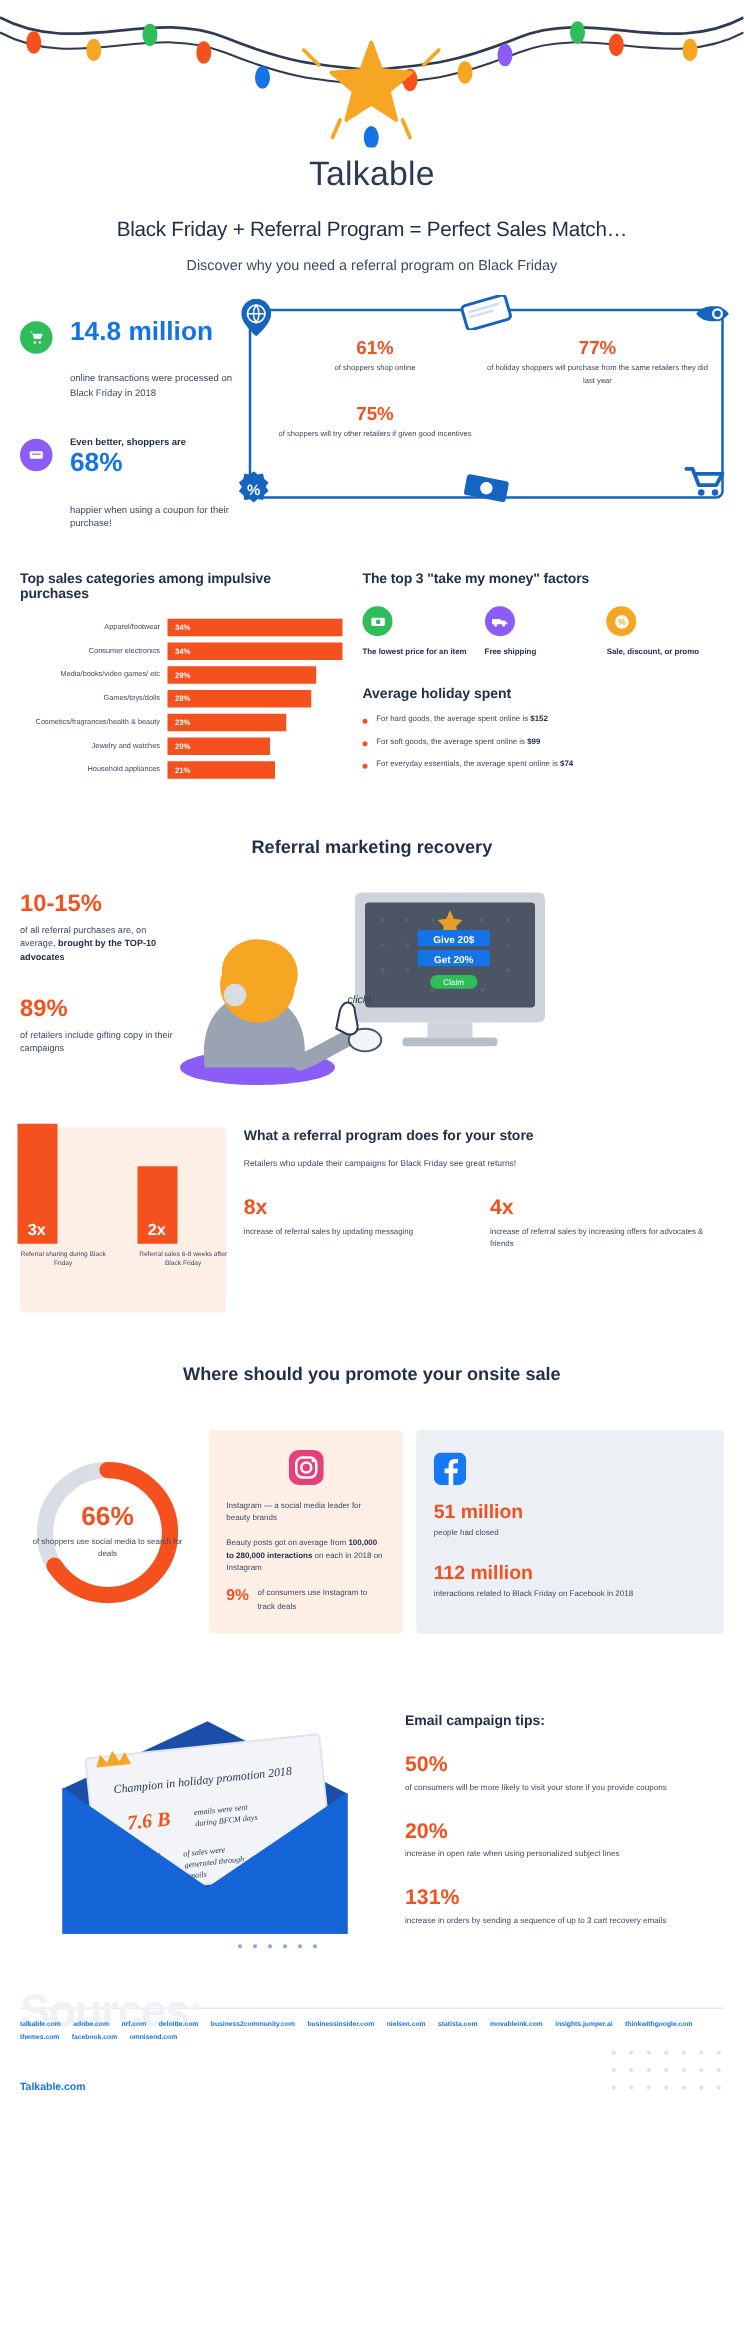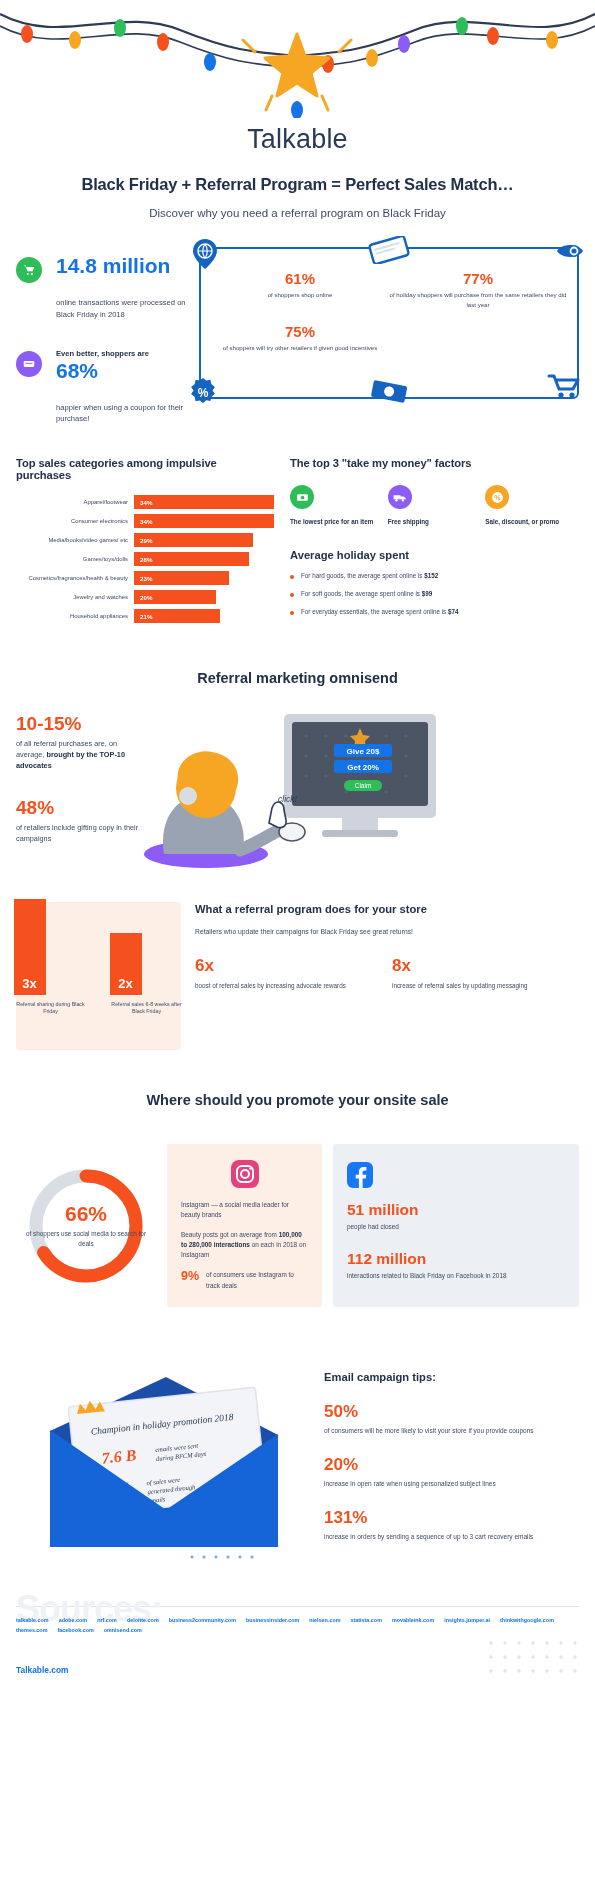--- a/index.html
+++ b/index.html
@@ -18,21 +18,21 @@
 
   
   .brand { text-align: center; margin-top: 6px; }
   .brand-word {
     font-size: 27px; font-weight: 400; letter-spacing: .2px;
     color: #2b3a55; display: inline-block; position: relative;
   }
   .brand-spark { position: absolute; right: -17px; top: 2px; }
 
   .headline {
-    text-align: center; font-size: 16.5px; font-weight: bold;
+    text-align: center; font-size: 16.5px; font-weight: normal;
     color: #22304a; margin-top: 20px; padding: 0 28px; letter-spacing: -.2px;
   }
   .subhead {
     text-align: center; font-size: 11.5px; color: #3c4a63;
     margin-top: 13px; font-weight: 400;
   }
 
   
   .sec1 { display: flex; margin-top: 24px; padding: 0 16px; }
   .sec1-left { width: 175px; padding-top: 12px; }
@@ -421,31 +421,31 @@
             <div class="btxt">For soft goods, the average spent online is <b>$99</b></div>
           </div>
           <div class="bullet">
             <span class="dot"></span>
             <div class="btxt">For everyday essentials, the average spent online is <b>$74</b></div>
           </div>
         </div>
     </div>
   </div>
 
-  <div class="h2">Referral marketing omnisend</div>
+  <div class="h2">Referral marketing recovery</div>
   <div class="sec3">
     <div class="sec3-left">
       <div>
         <div class="pct-orange">10-15%</div>
         <div class="pct-desc">
           <span>of all referral purchases are, on average, </span><b>brought by the TOP-10 advocates</b>
         </div>
       </div>
       <div style="margin-top:26px">
-        <div class="pct-orange">48%</div>
+        <div class="pct-orange">89%</div>
         <div class="pct-desc">of retailers include gifting copy in their campaigns</div>
       </div>
     </div>
     <div class="sec3-right">
       <svg width="300" height="168" viewBox="0 0 300 168">
 
         <rect x="140" y="10" width="152" height="104" rx="5" fill="#cfd4dc"></rect>
         <rect x="148" y="18" width="136" height="84" rx="3" fill="#4b5563"></rect>
         <g opacity="0.5">
           <circle cx="162" cy="32" r="1.6" fill="#6b7280"></circle>
@@ -501,26 +501,26 @@
             </div>
             <div class="tbcap">Referral sales 6-8 weeks after Black Friday</div>
           </div>
         </div>
     </div>
     <div class="sec4-right">
       <div class="s4title">What a referral program does for your store</div>
       <div class="s4sub">Retailers who update their campaigns for Black Friday see great returns!</div>
       <div class="triple">
         <div class="tcell">
-          <div class="tnum">6x</div>
-          <div class="ttxt">boost of referral sales by increasing advocate rewards</div>
-        </div>
-        <div class="tcell">
           <div class="tnum">8x</div>
           <div class="ttxt">increase of referral sales by updating messaging</div>
+        </div>
+        <div class="tcell">
+          <div class="tnum">4x</div>
+          <div class="ttxt">increase of referral sales by increasing offers for advocates &amp; friends</div>
         </div>
       </div>
     </div>
   </div>
 
   <div class="h2">Where should you promote your onsite sale</div>
   <div class="sec5">
     <div class="donut-wrap">
       <div class="donut">
         <svg width="122" height="122" viewBox="0 0 122 122">

